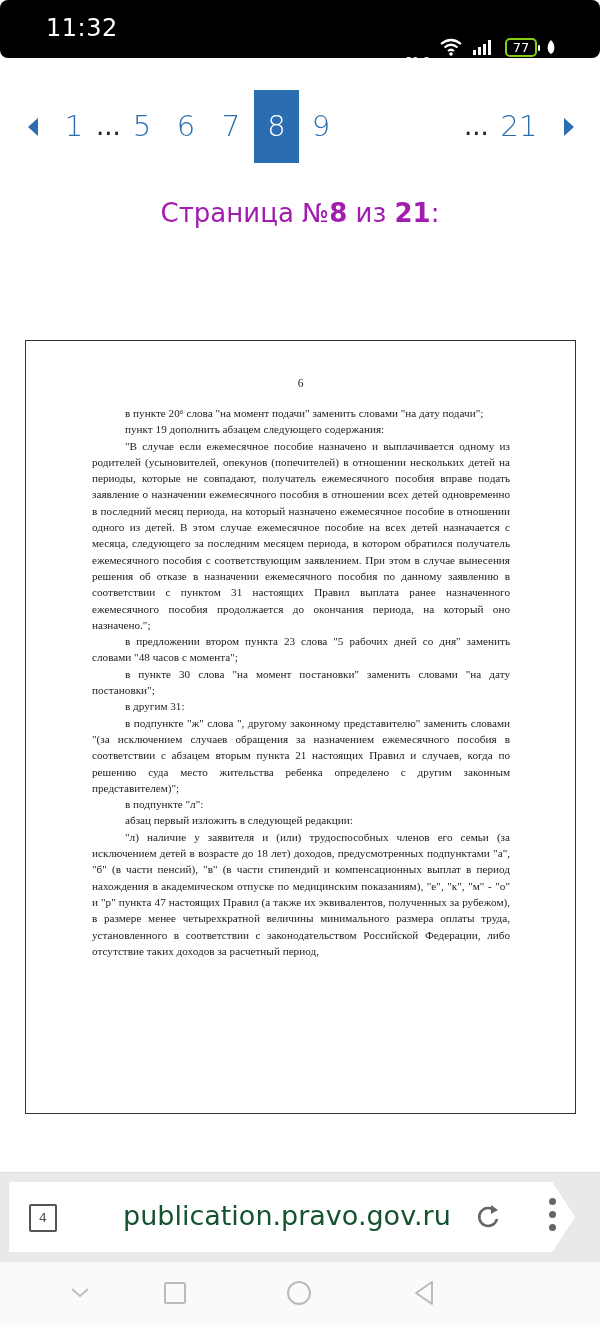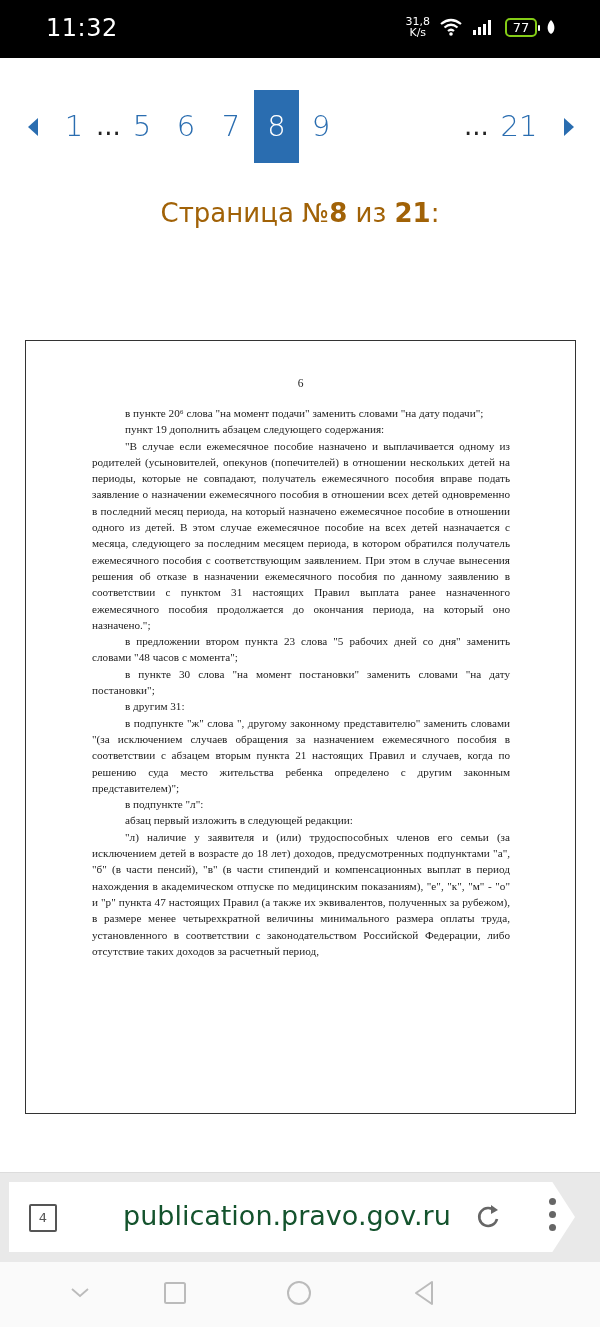--- a/index.html
+++ b/index.html
@@ -1,38 +1,38 @@
 <!DOCTYPE html>
 <html><head>
 <meta charset="utf-8">
 <style>
   * { box-sizing: border-box; margin: 0; padding: 0; }
   html, body { width: 600px; height: 1327px; background: #fff; overflow: hidden; }
   body { font-family: "Liberation Sans", sans-serif; position: relative; }
 
   
-  .statusbar { position: absolute; top: 0; left: 0; width: 600px; height: 58px; background: #000; color: #fff; }
+  .statusbar { position: absolute; top: 0; left: 0; width: 600px; height: 58px; background: #000; color: #fff; border-radius: 8px; }
   .sb-time { position: absolute; left: 46px; top: 14px; font-size: 24px; font-family: "DejaVu Sans", sans-serif; letter-spacing: 0.5px; }
   .sb-right { position: absolute; right: 44px; top: 16px; display: flex; align-items: center; gap: 9px; }
-  .sb-speed { font-size: 11px; line-height: 11px; text-align: center; font-family: "DejaVu Sans", sans-serif; }
+  .sb-speed { font-size: 11px; line-height: 11px; text-align: center; font-family: "DejaVu Sans", sans-serif; margin-top: 40px; }
   .sb-speed span { display: block; }
   .sb-battery { width: 32px; height: 19px; border: 2px solid #84cc16; border-radius: 5px; font-size: 13px; text-align: center; line-height: 15px; position: relative; font-family: "DejaVu Sans", sans-serif; }
   .sb-battery::after { content: ""; position: absolute; right: -5px; top: 5px; width: 2px; height: 6px; background: #fff; border-radius: 1px; }
   .sb-icon svg { display: block; }
 
   
   .pager { position: absolute; top: 90px; left: 0; width: 600px; height: 73px; }
   .pg { position: absolute; top: 0; height: 73px; line-height: 73px; font-size: 29px; color: #2a6db0; font-family: "DejaVu Sans", sans-serif; font-weight: 300; text-align: center; cursor: pointer; }
   .pg.active { background: #2a6db0; color: #fff; }
   .pg-dots { position: absolute; top: 0; height: 73px; line-height: 73px; font-size: 26px; color: #222; font-family: "DejaVu Sans", sans-serif; }
   .pg-arrow { position: absolute; top: 28px; width: 0; height: 0; border-top: 9px solid transparent; border-bottom: 9px solid transparent; cursor: pointer; }
   .pg-arrow.prev { left: 28px; border-right: 10px solid #2a6db0; }
   .pg-arrow.next { left: 564px; border-left: 10px solid #2a6db0; }
 
-  .page-heading { position: absolute; top: 198px; left: 0; width: 600px; text-align: center; font-size: 26px; color: #a16207; font-family: "DejaVu Sans", sans-serif; }
+  .page-heading { position: absolute; top: 198px; left: 0; width: 600px; text-align: center; font-size: 26px; color: #a21caf; font-family: "DejaVu Sans", sans-serif; }
   .page-heading b { font-weight: bold; }
 
   
   .doc { position: absolute; left: 25px; top: 340px; width: 551px; height: 774px; border: 1.5px solid #333; background: #fff; }
   .doc-pagenum { position: absolute; top: 36px; left: 0; width: 100%; text-align: center; font-size: 11.5px; font-family: "Liberation Serif", serif; color: #222; }
   .doc-body { position: absolute; left: 66px; top: 64px; width: 418px; font-family: "Liberation Serif", serif; font-size: 11.2px; line-height: 16.3px; color: #222; }
   .doc-body p { text-align: justify; text-align-last: left; }
   .doc-body p.ind { text-indent: 33px; }
 
   

